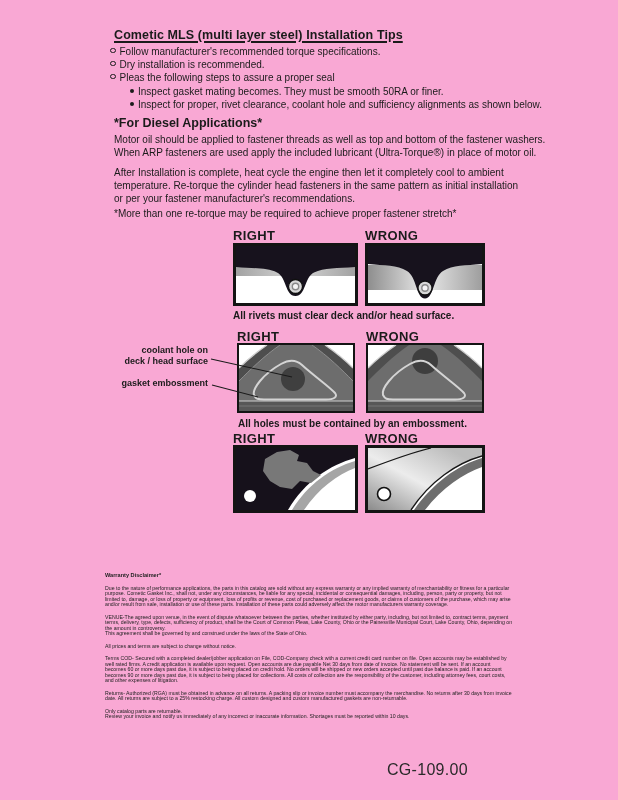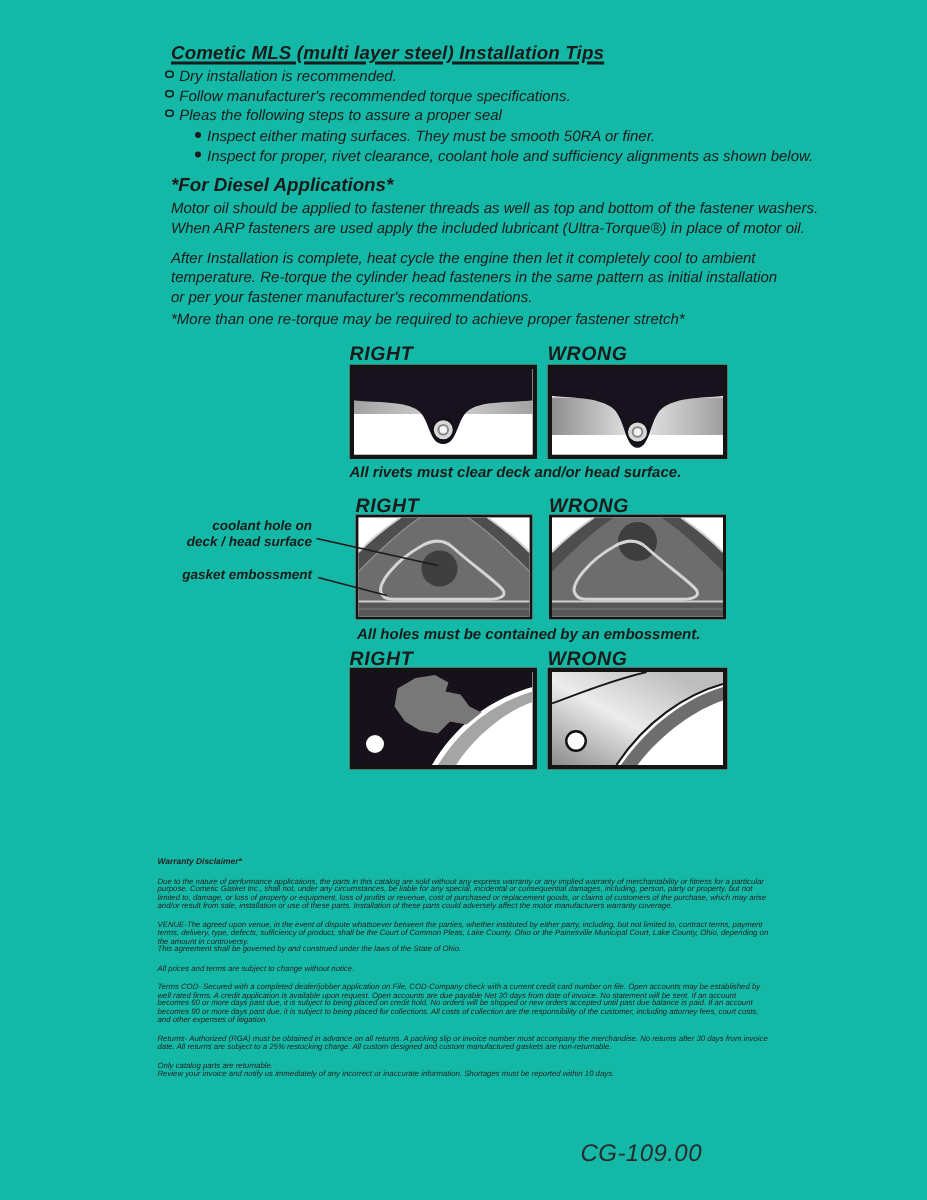--- a/index.html
+++ b/index.html
@@ -1,18 +1,18 @@
 <!DOCTYPE html>
 <html><head>
 <meta charset="utf-8">
 <style>
   html,body{margin:0;padding:0;background:#ffffff;}
   .page{
-    position:relative;width:618px;height:800px;background:#14b8a6;
-    font-family:"Liberation Sans","DejaVu Sans",sans-serif;color:#1b1b1b;overflow:hidden;font-style:italic;
+    position:relative;width:618px;height:800px;background:#f9a8d4;
+    font-family:"Liberation Sans","DejaVu Sans",sans-serif;color:#1b1b1b;overflow:hidden;
   }
   .abs{position:absolute;}
   .title{font-size:12.5px;font-weight:bold;letter-spacing:.1px;
          text-decoration:underline;text-decoration-thickness:1.5px;text-underline-offset:2px;}
   .bullets{font-size:10px;line-height:13.2px;}
   .brow{display:flex;align-items:baseline;}
   .brow.sub{padding-left:20px;}
   .mark-o{width:3.5px;height:3.5px;border:1px solid #1b1b1b;border-radius:50%;
           display:inline-block;margin-right:4px;flex:0 0 auto;position:relative;top:-2px;}
   .mark-f{width:4px;height:4px;background:#1b1b1b;border-radius:50%;
@@ -33,33 +33,33 @@
 </head>
 <body>
 
 <div class="page">
 
   <div class="abs title" style="left:114px;top:28px;">Cometic MLS (multi layer steel) Installation Tips</div>
 
   <div class="abs bullets" style="left:110px;top:45px;">
     <div class="brow">
         <span class="mark-o"></span>
-        <span>Dry installation is recommended.</span>
+        <span>Follow manufacturer's recommended torque specifications.</span>
       </div>
     <div class="brow">
         <span class="mark-o"></span>
-        <span>Follow manufacturer's recommended torque specifications.</span>
+        <span>Dry installation is recommended.</span>
       </div>
     <div class="brow">
         <span class="mark-o"></span>
         <span>Pleas the following steps to assure a proper seal</span>
       </div>
     <div class="brow sub">
         <span class="mark-f"></span>
-        <span>Inspect either mating surfaces.  They must be smooth 50RA or finer.</span>
+        <span>Inspect gasket mating becomes.  They must be smooth 50RA or finer.</span>
       </div>
     <div class="brow sub">
         <span class="mark-f"></span>
         <span>Inspect for proper, rivet clearance, coolant hole and sufficiency alignments as shown below.</span>
       </div>
   </div>
 
   <div class="abs heading" style="left:114px;top:116px;">*For Diesel Applications*</div>
   <div class="abs body-text" style="left:114px;top:133px;">Motor oil should be applied to fastener threads as well as top and bottom of the fastener washers.
 When ARP fasteners are used apply the included lubricant (Ultra-Torque®) in place of motor oil.</div>

